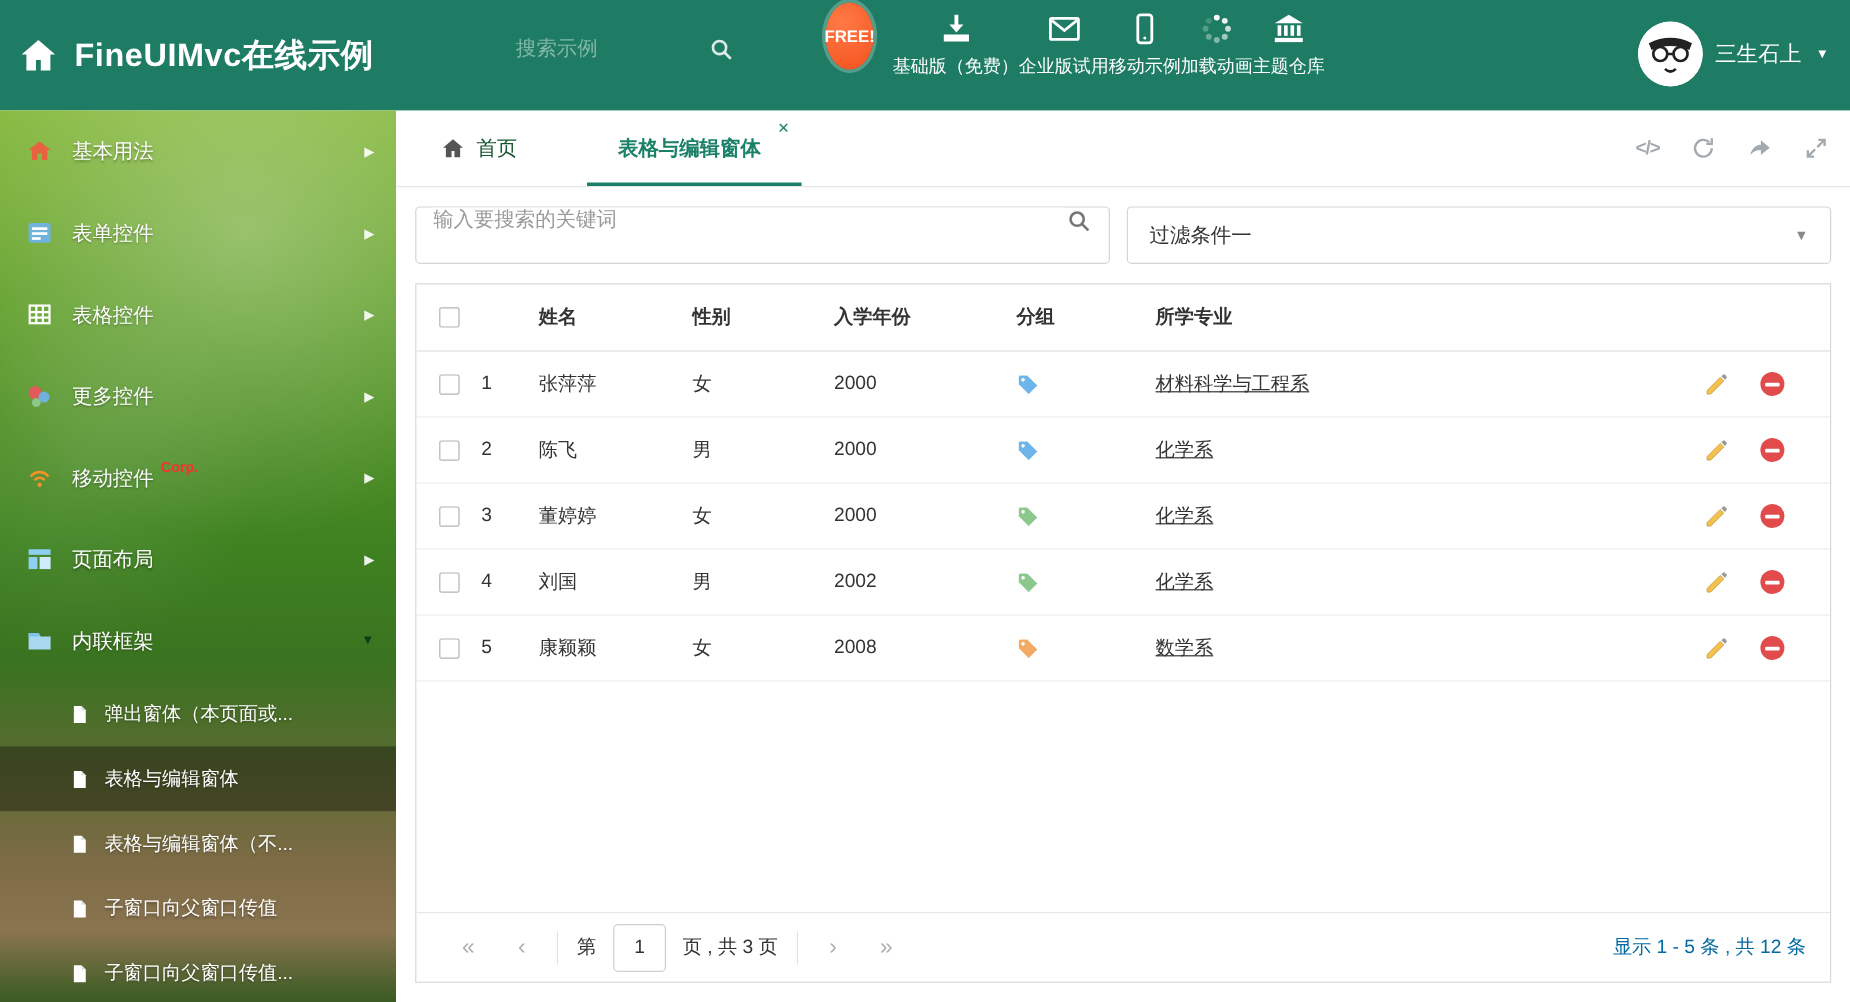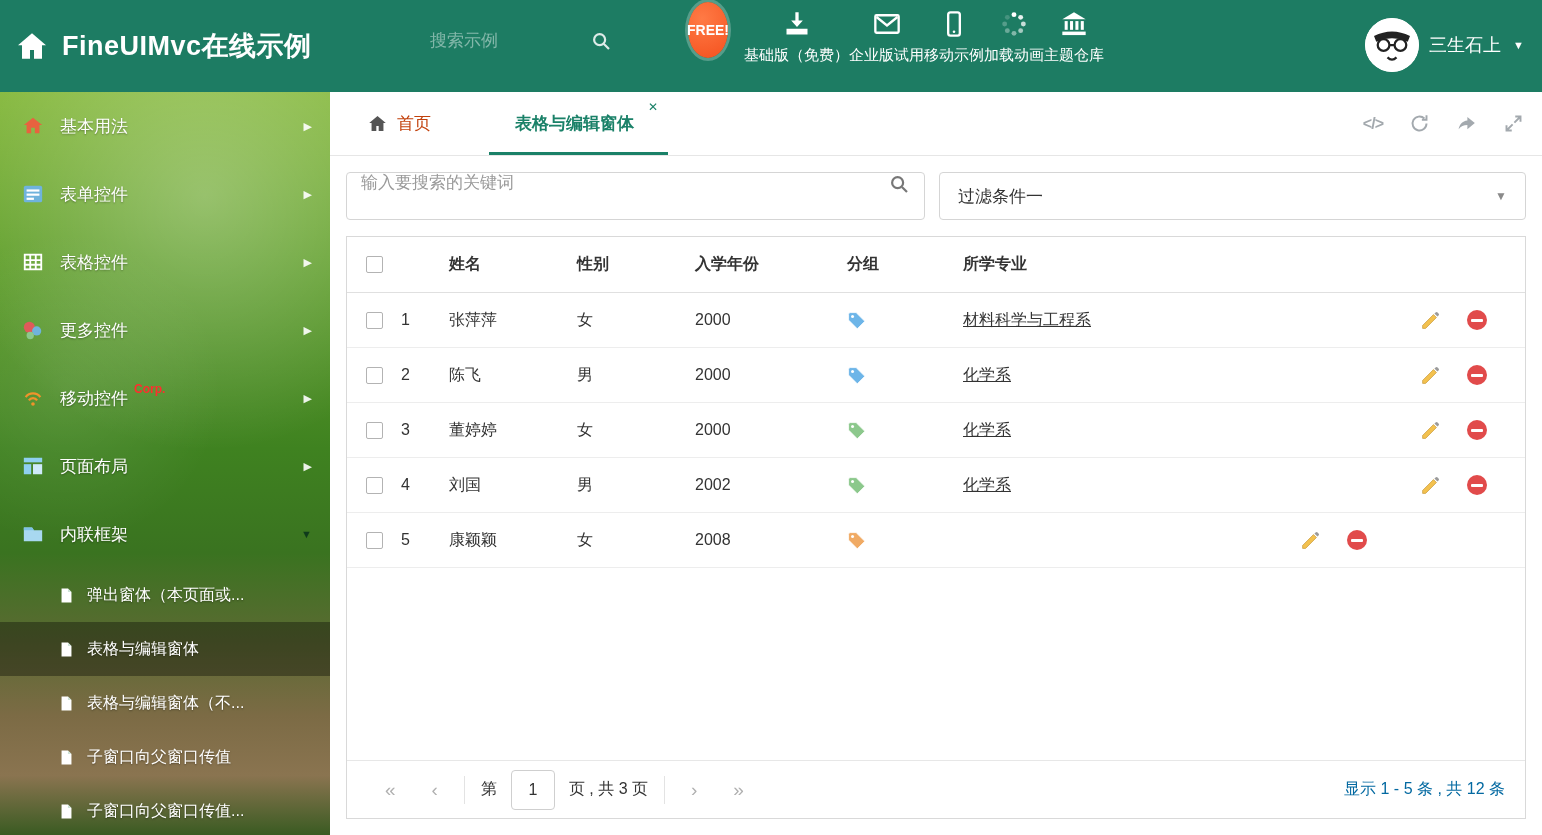--- a/index.html
+++ b/index.html
@@ -41,21 +41,21 @@
   .side-item .arr { margin-left:auto; font-size:11px; color:rgba(255,255,255,0.9); }
   .side-item .arr.down { color:rgba(0,40,25,0.75); }
   .sub-item { height:54px; display:flex; align-items:center; padding-left:58px; cursor:pointer; }
   .sub-item .sicon { width:17px; height:17px; display:flex; }
   .sub-item .slabel { font-size:16px; margin-left:12px; text-shadow:0 1px 2px rgba(0,0,0,0.35); white-space:nowrap; }
   .sub-item.selected { background:rgba(0,0,0,0.34); }
 
   
   .main { grid-row:2; grid-column:2; background:#fff; display:flex; flex-direction:column; overflow:hidden; }
   .tabbar { height:64px; border-bottom:1px solid #e6e6e6; display:flex; align-items:stretch; position:relative; flex:none; }
-  .tab { display:flex; align-items:center; padding:0 26px; font-size:17px; color:#c2410c; cursor:pointer; position:relative; }
+  .tab { display:flex; align-items:center; padding:0 26px; font-size:17px; color:#14532d; cursor:pointer; position:relative; }
   .tab.home { margin-left:12px; gap:10px; }
   .tab.home svg { width:19px; height:19px; color:#555; }
   .tab.active { margin-left:32px; color:#1a8168; font-weight:bold; box-shadow:inset 0 -3px 0 #1a8168; padding-right:34px; }
   .tab .tab-close { position:absolute; top:8px; right:10px; font-size:12px; color:#1a8168; font-weight:bold; cursor:pointer; }
   .tab-tools { position:absolute; right:18px; top:0; height:100%; display:flex; align-items:center; gap:26px; color:#a3a9ae; }
   .tab-tools .tool { cursor:pointer; display:flex; align-items:center; }
   .tab-tools .code { font-size:16px; font-weight:bold; letter-spacing:-1px; }
   .tab-tools svg { width:21px; height:21px; }
 
   .content { flex:1; padding:16px; display:flex; flex-direction:column; overflow:hidden; }
@@ -481,20 +481,21 @@
           <div class="cell-num">5</div>
           <div>康颖颖</div>
           <div>女</div>
           <div>2008</div>
           <div class="tagwrap" style="color: rgb(240, 170, 100);">
             <svg viewBox="0 0 24 24" fill="currentColor" stroke="#fff" stroke-width="1">
                 <path d="M11.5 2H4a2 2 0 00-2 2v7.5L13 22.5l9.5-9.5z"></path>
                 <circle cx="7" cy="7" r="1.9" fill="#fff" stroke="none"></circle>
               </svg>
           </div>
+          <div><a class="major-link">数学系</a></div>
           <div class="cell-actions">
             <svg viewBox="0 0 24 24">
                 <path d="M3 17.6V21h3.4L18.8 8.6 15.4 5.2z" fill="#f3c14e" stroke="#c79a3c" stroke-width="0.8"></path>
                 <path d="M16.5 4.1l3.4 3.4 1.3-1.3a1.6 1.6 0 000-2.3l-1.1-1.1a1.6 1.6 0 00-2.3 0z" fill="#9a9a9a"></path>
               </svg>
             <span class="ic-circle ic-minus row-del"></span>
           </div>
         </div>
 
         <div class="pagination">

